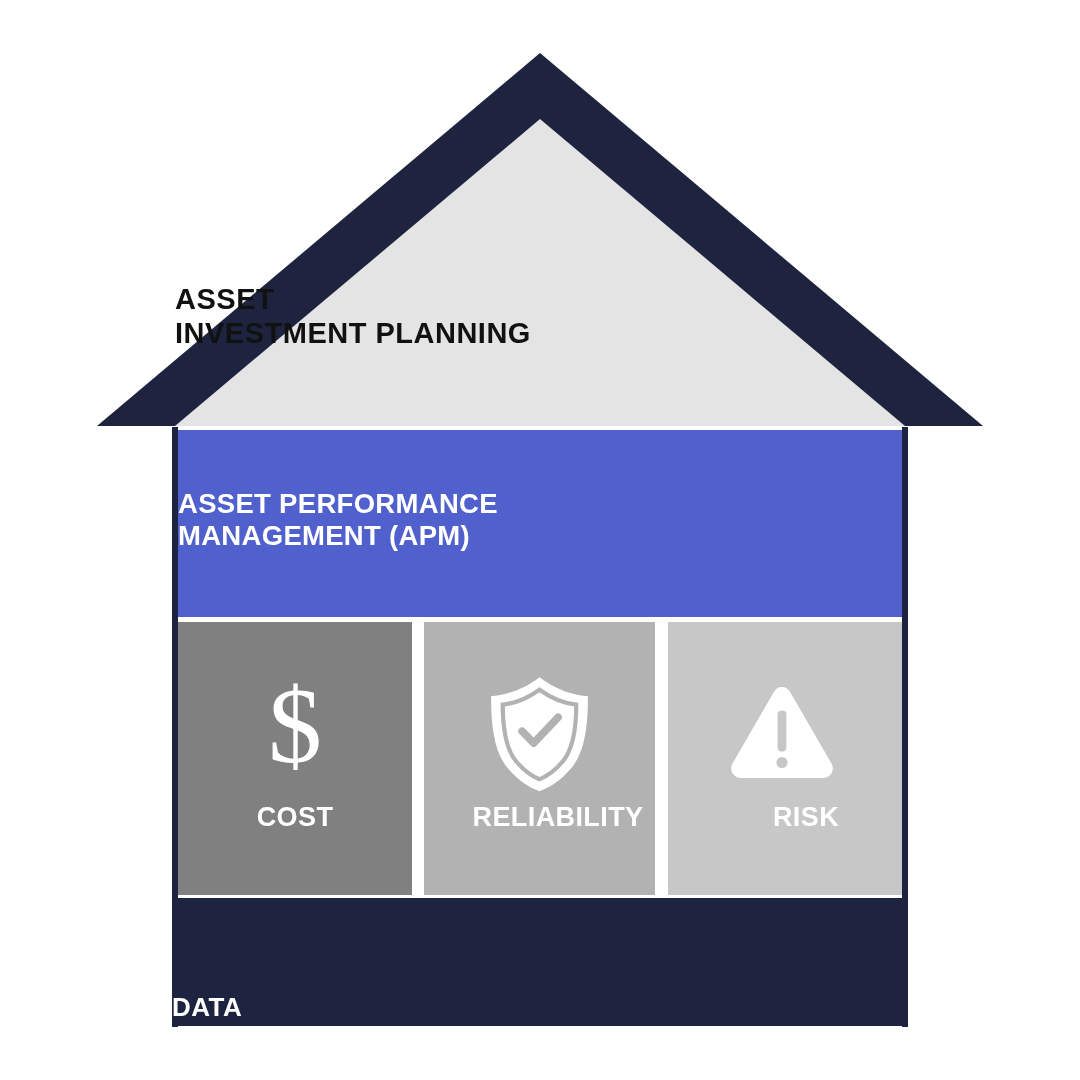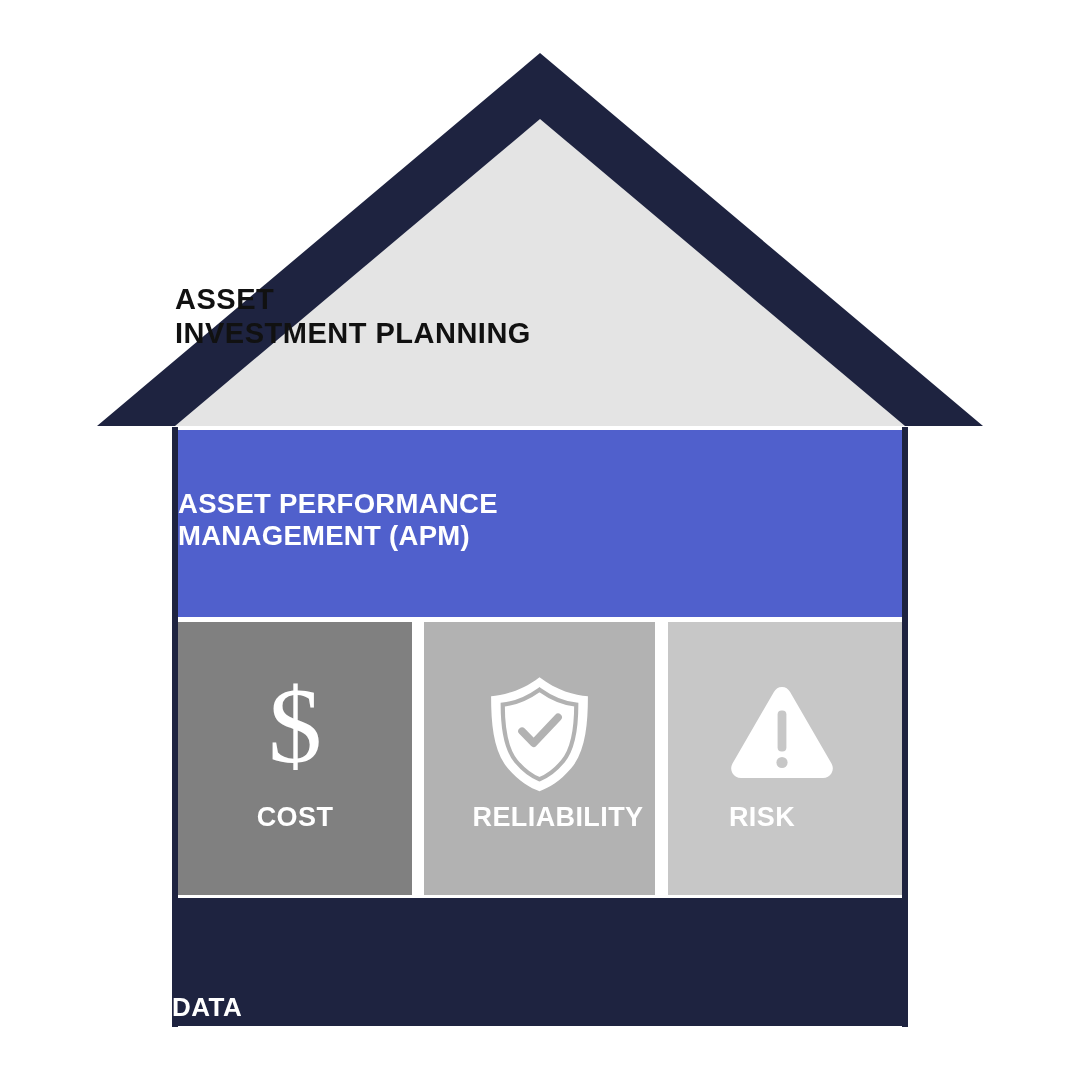--- a/index.html
+++ b/index.html
@@ -76,21 +76,21 @@
     top: 802px;
     text-align: center;
     color: #ffffff;
     font-size: 27px;
     font-weight: bold;
     letter-spacing: 0.4px;
     user-select: none;
   }
   #pillar-label-0 { left: 178px; width: 234px; }
   #pillar-label-1 { left: 424px; width: 226px; margin-left: 21px; }
-  #pillar-label-2 { left: 668px; width: 188px; }
+  #pillar-label-2 { left: 668px; width: 188px; padding-left: 44px; }
 
   .pillar-icon {
     position: absolute;
     top: 678px;
     height: 104px;
     display: flex;
     align-items: center;
     justify-content: center;
   }
   #pillar-icon-0 { left: 178px; width: 234px; }

